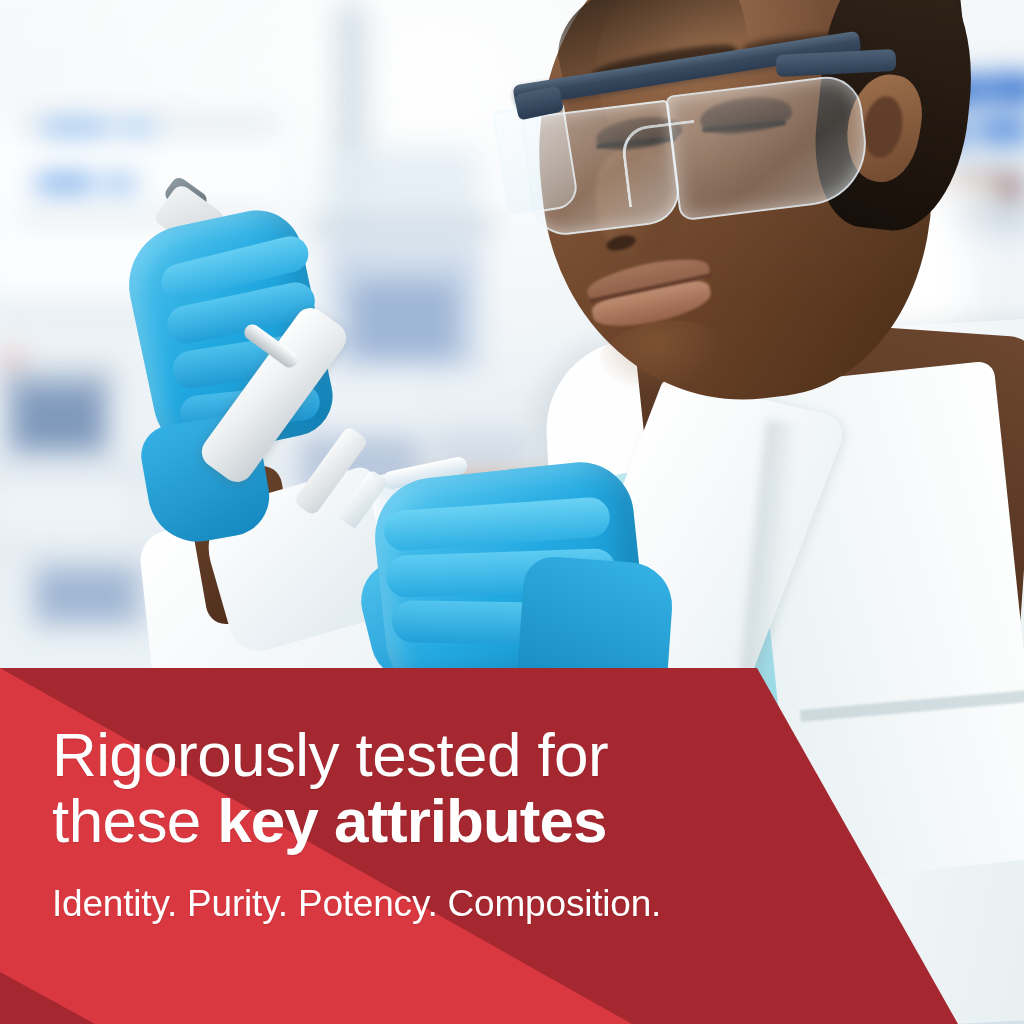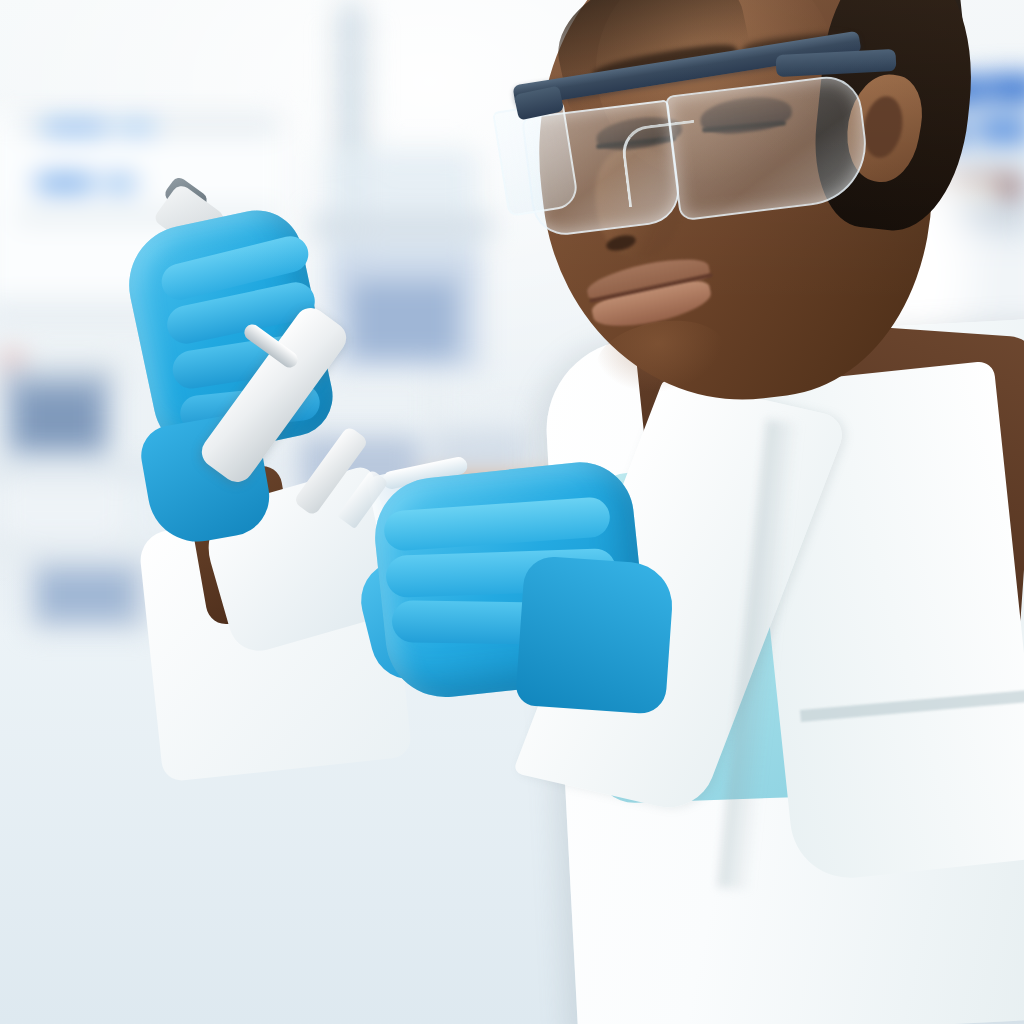--- a/index.html
+++ b/index.html
@@ -766,14 +766,25 @@
       <div class="glove-bot"></div>
       <div class="gb-f1"></div>
       <div class="gb-f2"></div>
       <div class="gb-f3"></div>
       <div class="gb-cuff"></div>
     </div>
 
     <div class="photo-soft"></div>
   </div>
 
+  <div class="banner" style="--red-dark: #A5272F; background: rgb(165, 39, 47);">
+    <div class="banner-stripe" style="background: rgb(217, 56, 64);"></div>
+
+    <div class="banner-text" style="color: rgb(255, 255, 255);">
+      <h1 class="headline">
+        <span class="light">Rigorously tested for</span><br>
+        <span class="light">these </span><span class="bold">key attributes</span>
+      </h1>
+      <p class="subline">Identity. Purity. Potency. Composition.</p>
+    </div>
+  </div>
 
 </div>
 
 </body></html>

